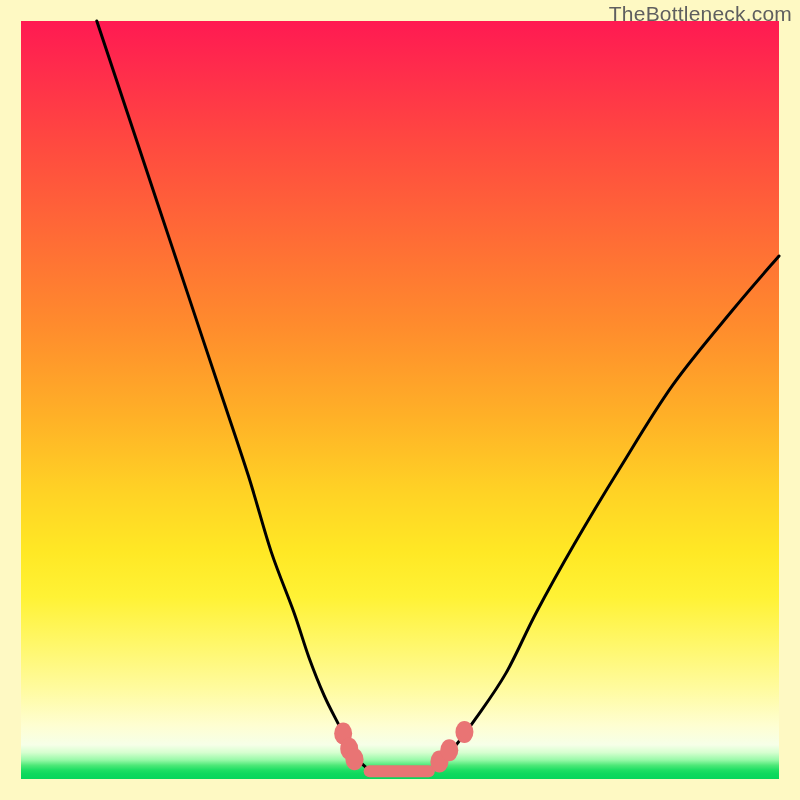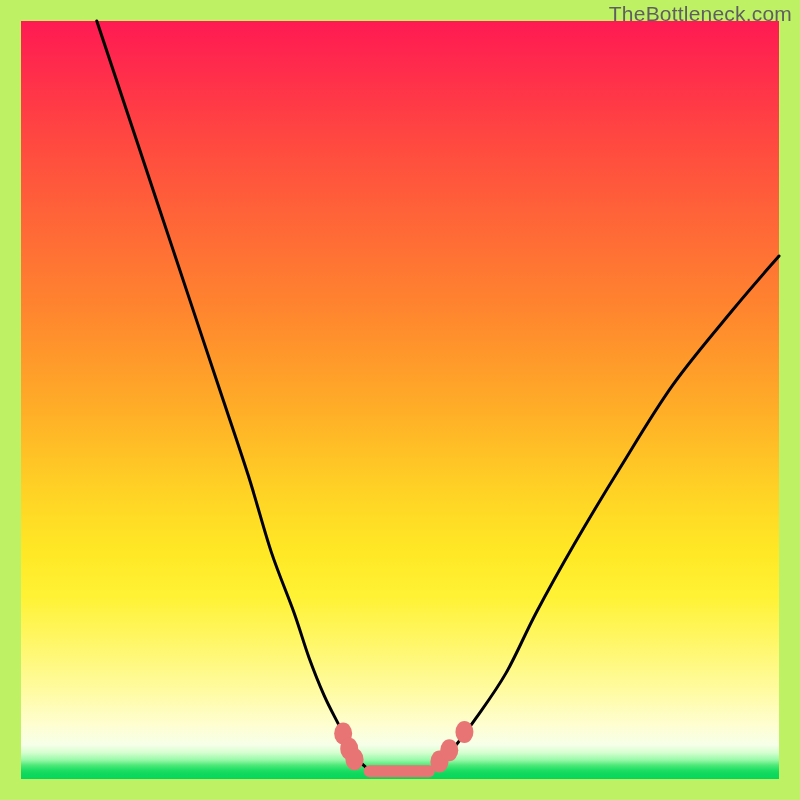--- a/index.html
+++ b/index.html
@@ -10,21 +10,21 @@
     background: #000;
     overflow: hidden;
     font-family: Arial, Helvetica, sans-serif;
   }
   .frame {
     position: absolute;
     left: 0;
     top: 0;
     width: 800px;
     height: 800px;
-    background: #bef264;
+    background: #fef9c3;
   }
   .plot {
     position: absolute;
     left: 21px;
     top: 21px;
     width: 758px;
     height: 758px;
     
     background: linear-gradient(to bottom,
       #ff1a52 0%,

